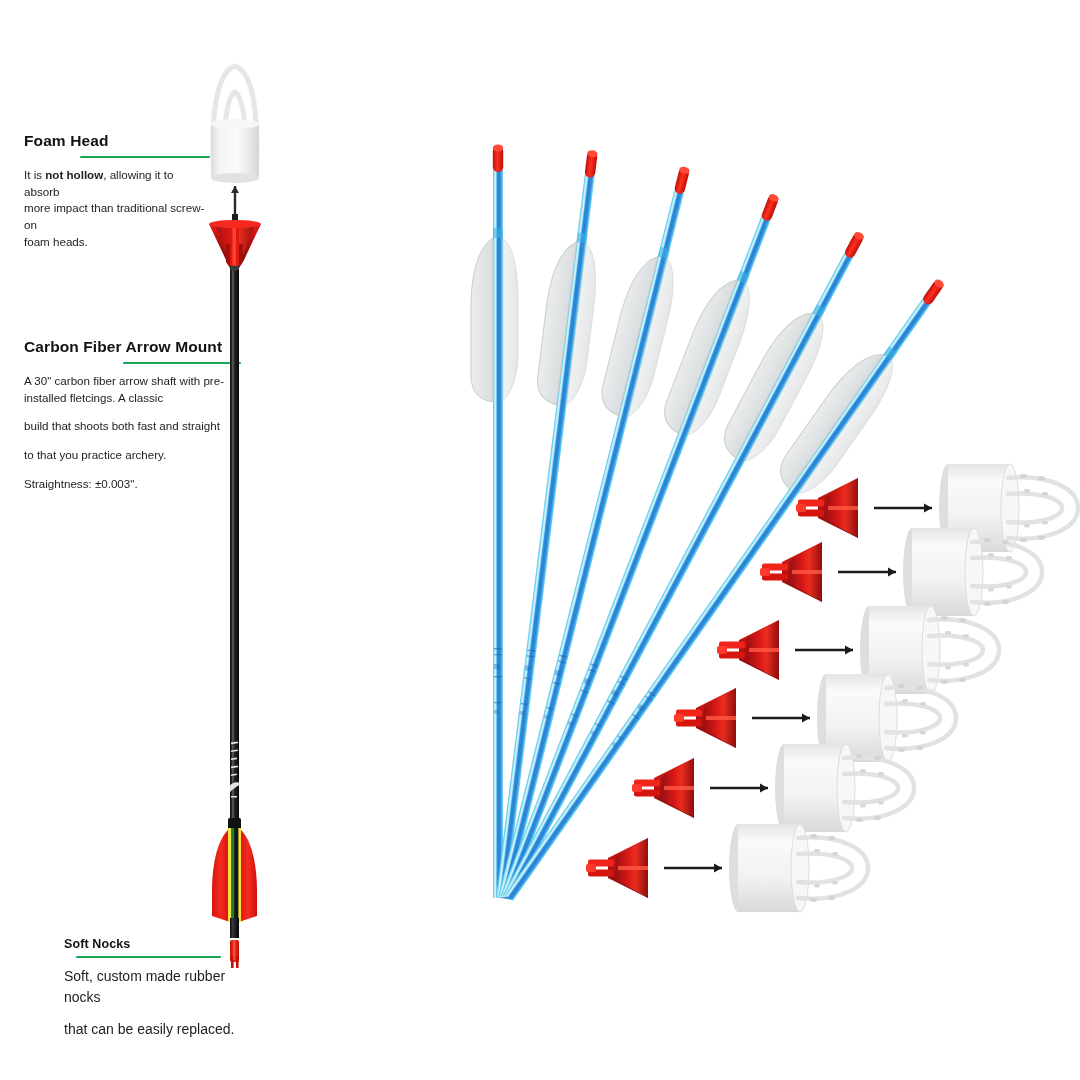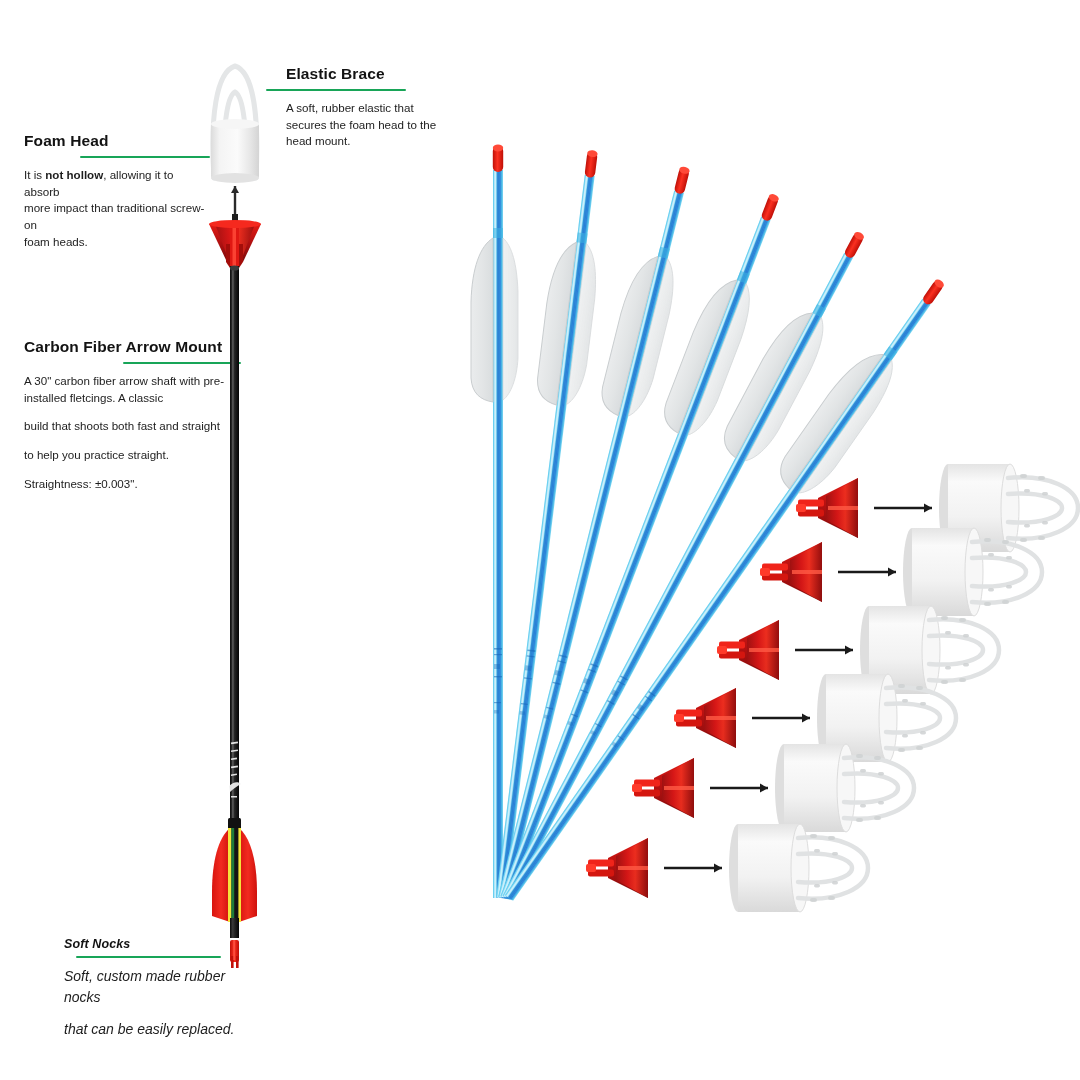--- a/index.html
+++ b/index.html
@@ -27,53 +27,48 @@
 
   #c-elastic{left:286px;top:65px;width:170px;}
   #c-elastic .rule{margin-left:-20px;width:140px;}
 
   #c-mount{left:286px;top:215px;width:176px;}
   #c-mount .rule{margin-left:-20px;width:128px;}
 
   #c-shaft{left:24px;top:338px;width:210px;}
   #c-shaft .rule{margin-left:99px;width:118px;}
 
-  #c-nock{left:64px;top:937px;width:180px;font-style:italic;}
+  #c-nock{left:64px;top:937px;width:180px;}
   #c-nock h3{font-size:12.5px;}
   #c-nock .rule{margin-left:12px;width:145px;margin-top:5px;margin-bottom:8px;}
   #c-nock p{font-size:14px;}
 
   
   .abs{position:absolute;}
   svg{display:block;overflow:visible;}
 </style>
 </head>
 <body>
 
 <div class="stage">
 
   <div class="callout" id="c-foam">
     <h3>Foam Head</h3>
     <div class="rule"></div>
     <p><span>It is </span><b>not hollow</b><span>, allowing it to absorb</span><br><span>more impact than traditional screw-on</span><br><span>foam heads.</span></p>
   </div>
 
-  <div class="callout" id="c-elastic">
-    <h3>Elastic Brace</h3>
-    <div class="rule"></div>
-    <p>A soft, rubber elastic that secures the foam head to the head mount.</p>
-  </div>
 
 
   <div class="callout" id="c-shaft">
     <h3>Carbon Fiber Arrow Mount</h3>
     <div class="rule"></div>
     <p>A 30" carbon fiber arrow shaft with pre-installed fletcings. A classic</p>
     <p>build that shoots both fast and straight</p>
-    <p>to help you practice straight.</p>
+    <p>to that you practice archery.</p>
     <p>Straightness: ±0.003".</p>
   </div>
 
   <div class="callout" id="c-nock">
     <h3>Soft Nocks</h3>
     <div class="rule"></div>
     <p>Soft, custom made rubber nocks</p>
     <p>that can be easily replaced.</p>
   </div>
 

